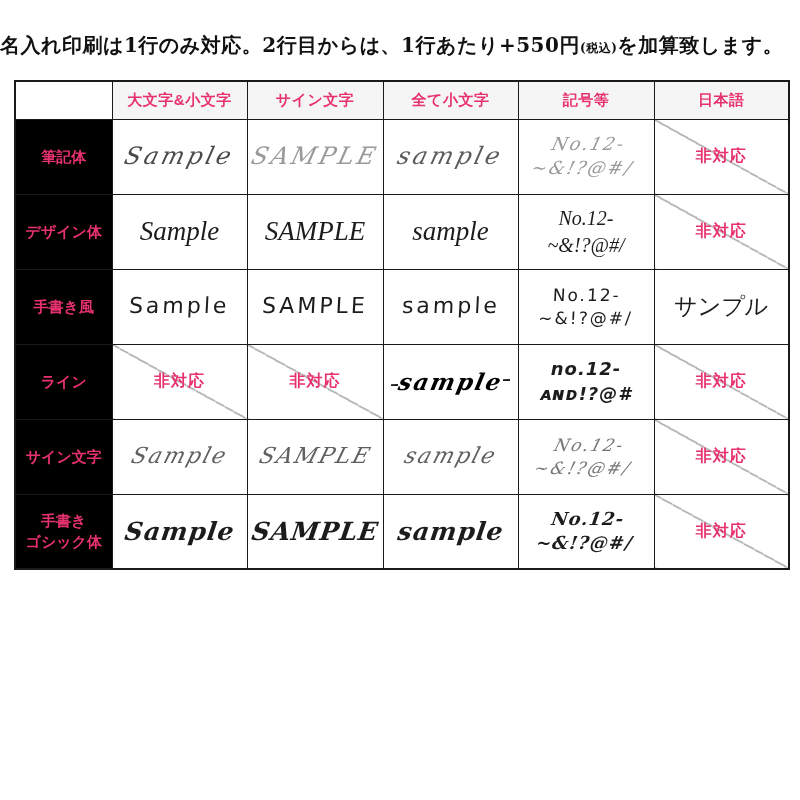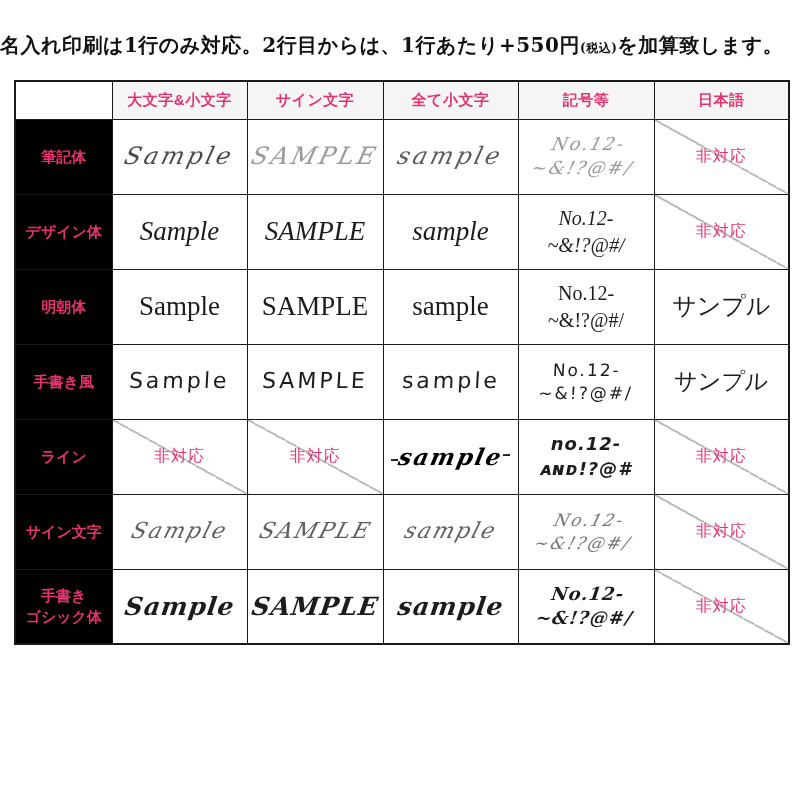--- a/index.html
+++ b/index.html
@@ -54,21 +54,21 @@
     line-height: 1.45;
   }
   
   td.na {
     background-image: linear-gradient(to right top,
       transparent 49.4%, #9a9a9a 49.4%, #9a9a9a 50.4%, transparent 50.4%);
   }
   .naText {
     color: #e7326e;
     font-size: 16px;
-    font-weight: normal;
+    font-weight: bold;
     letter-spacing: 1px;
   }
   
   .samp { display: inline-block; color: #1c1c1c; line-height: 1.1; }
   .sym  { display: inline-block; color: #1c1c1c; line-height: 1.35; }
   .sym div { display: block; }
 
   .st-script {
     font-family: "DejaVu Serif", serif; font-style: italic;
     font-size: 24px; letter-spacing: 3px; color: #4a4a4a;
@@ -187,28 +187,20 @@
     <tr class="row">
       <th class="rowlabel">デザイン体</th>
       <td><div class="samp st-design">Sample</div></td>
       <td><div class="samp st-design">SAMPLE</div></td>
       <td><div class="samp st-design">sample</div></td>
       <td><div class="sym st-design"><div>No.12-</div><div>~&amp;!?@#/</div></div></td>
       <td class="na"><span class="naText">非対応</span></td>
     </tr>
 
 
-    <tr class="row">
-      <th class="rowlabel">明朝体</th>
-      <td><div class="samp st-mincho">Sample</div></td>
-      <td><div class="samp st-mincho">SAMPLE</div></td>
-      <td><div class="samp st-mincho">sample</div></td>
-      <td><div class="sym st-mincho"><div>No.12-</div><div>~&amp;!?@#/</div></div></td>
-      <td><div class="samp jp-mincho">サンプル</div></td>
-    </tr>
 
 
     <tr class="row">
       <th class="rowlabel">手書き風</th>
       <td><div class="samp st-hand">Sample</div></td>
       <td><div class="samp st-hand">SAMPLE</div></td>
       <td><div class="samp st-hand">sample</div></td>
       <td><div class="sym st-hand"><div>No.12-</div><div>~&amp;!?@#/</div></div></td>
       <td><div class="samp jp-hand">サンプル</div></td>
     </tr>

